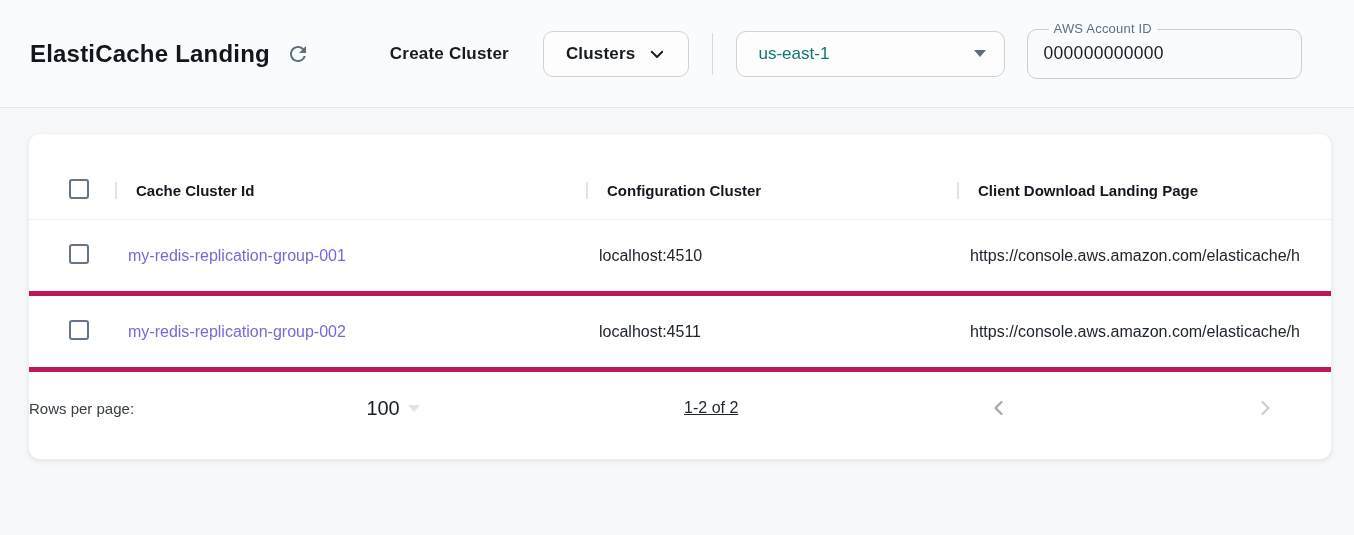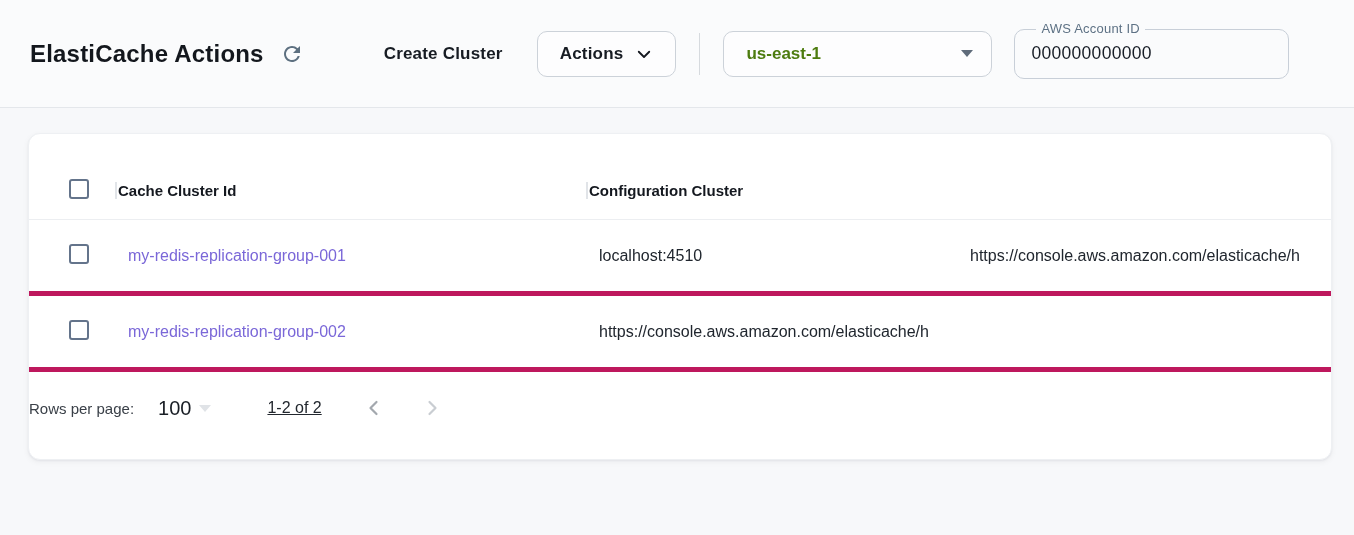--- a/index.html
+++ b/index.html
@@ -58,23 +58,22 @@
     background: #d6dade;
   }
   .region-select {
     margin-left: 23px;
     width: 269px; height: 46px;
     background: #fdfdfe;
     border: 1px solid #ccd2d9;
     border-radius: 10px;
     display: flex; align-items: center;
     padding: 0 18px 0 22px;
-    font-size: 17px; color: #4d7c0f;
-    cursor: pointer;
-    font-weight: bold;
+    font-size: 17px; color: #0f766e;
+    cursor: pointer;
   }
   .region-select .caret { margin-left: auto; }
   .caret-down {
     width: 0; height: 0;
     border-left: 6px solid transparent;
     border-right: 6px solid transparent;
     border-top: 7px solid #5f6b7a;
   }
   .account-field {
     margin-left: 22px;
@@ -124,21 +123,21 @@
   .checkbox {
     display: inline-block;
     width: 20px; height: 20px;
     border: 2px solid #64748b;
     border-radius: 3px;
     background: #fff;
     cursor: pointer;
   }
   .th {
     position: relative;
-    padding-left: 3px;
+    padding-left: 21px;
     font-size: 15px; font-weight: 700; color: #14181f;
     white-space: nowrap; overflow: hidden;
     cursor: pointer;
   }
   .th .colsep {
     position: absolute;
     left: 0; top: 50%;
     transform: translateY(-50%);
     width: 2px; height: 20px;
     background: #e1e4e8;
@@ -152,21 +151,21 @@
     color: #7a67d8;
     text-decoration: none;
     cursor: pointer;
   }
 
   
   .pagination {
     height: 72px;
     display: flex;
     align-items: center;
-    justify-content: flex-start;
+    justify-content: space-between;
     padding-right: 46px;
   }
   .rpp-label { font-size: 15px; color: #3a4048; }
   .rpp-select {
     margin-left: 24px;
     display: flex; align-items: center;
     cursor: pointer;
   }
   .rpp-value { font-size: 20px; color: #191e25; }
   .rpp-caret {
@@ -184,34 +183,34 @@
     display: flex; align-items: center; justify-content: center;
     cursor: default;
   }
   .page-btn.prev { margin-left: 32px; color: #a3a8ae; }
   .page-btn.next { margin-left: 18px; color: #c9cdd2; }
 </style>
 </head>
 <body>
 
 <div class="topbar">
-  <h1 class="page-title">ElastiCache Actions</h1>
+  <h1 class="page-title">ElastiCache Landing</h1>
 
   <button class="refresh-btn">
     <span style="display:flex">
       <svg width="24" height="24" viewBox="0 0 24 24" fill="currentColor">
         <path d="M17.65 6.35A7.95 7.95 0 0 0 12 4c-4.42 0-7.99 3.58-7.99 8s3.57 8 7.99 8c3.73 0 6.84-2.55 7.73-6h-2.08a5.99 5.99 0 0 1-5.65 4c-3.31 0-6-2.69-6-6s2.69-6 6-6c1.66 0 3.14.69 4.22 1.78L13 11h7V4l-2.35 2.35z"></path>
       </svg>
     </span>
   </button>
 
   <button class="text-btn">Create Cluster</button>
 
   <button class="actions-btn">
-    <span>Actions</span>
+    <span>Clusters</span>
     <span style="display:flex">
       <svg width="18" height="18" viewBox="0 0 24 24" fill="none" stroke="#14181f" stroke-width="2.4" stroke-linecap="round" stroke-linejoin="round">
         <polyline points="5,9 12,16 19,9"></polyline>
       </svg>
     </span>
   </button>
 
   <div class="vdivider"></div>
 
   <div class="region-select">
@@ -235,20 +234,21 @@
       <div class="th">
         <span class="colsep"></span>
         <span>Cache Cluster Id</span>
       </div>
       <div class="th">
         <span class="colsep"></span>
         <span>Configuration Cluster</span>
       </div>
       <div class="th">
         <span class="colsep"></span>
+        <span>Client Download Landing Page</span>
       </div>
     </div>
 
     <div class="tr trow">
       <div class="cell-check">
         <span class="checkbox"></span>
       </div>
       <div class="td">
         <a class="cluster-link">my-redis-replication-group-001</a>
       </div>
@@ -256,20 +256,21 @@
       <div class="td">https://console.aws.amazon.com/elasticache/h</div>
     </div>
 
     <div class="tr trow">
       <div class="cell-check">
         <span class="checkbox"></span>
       </div>
       <div class="td">
         <a class="cluster-link">my-redis-replication-group-002</a>
       </div>
+      <div class="td">localhost:4511</div>
       <div class="td">https://console.aws.amazon.com/elasticache/h</div>
     </div>
 
     <div class="pagination">
       <span class="rpp-label">Rows per page:</span>
       <div class="rpp-select">
         <span class="rpp-value">100</span>
         <span class="rpp-caret"></span>
       </div>
       <span class="range-label">1-2 of 2</span>

